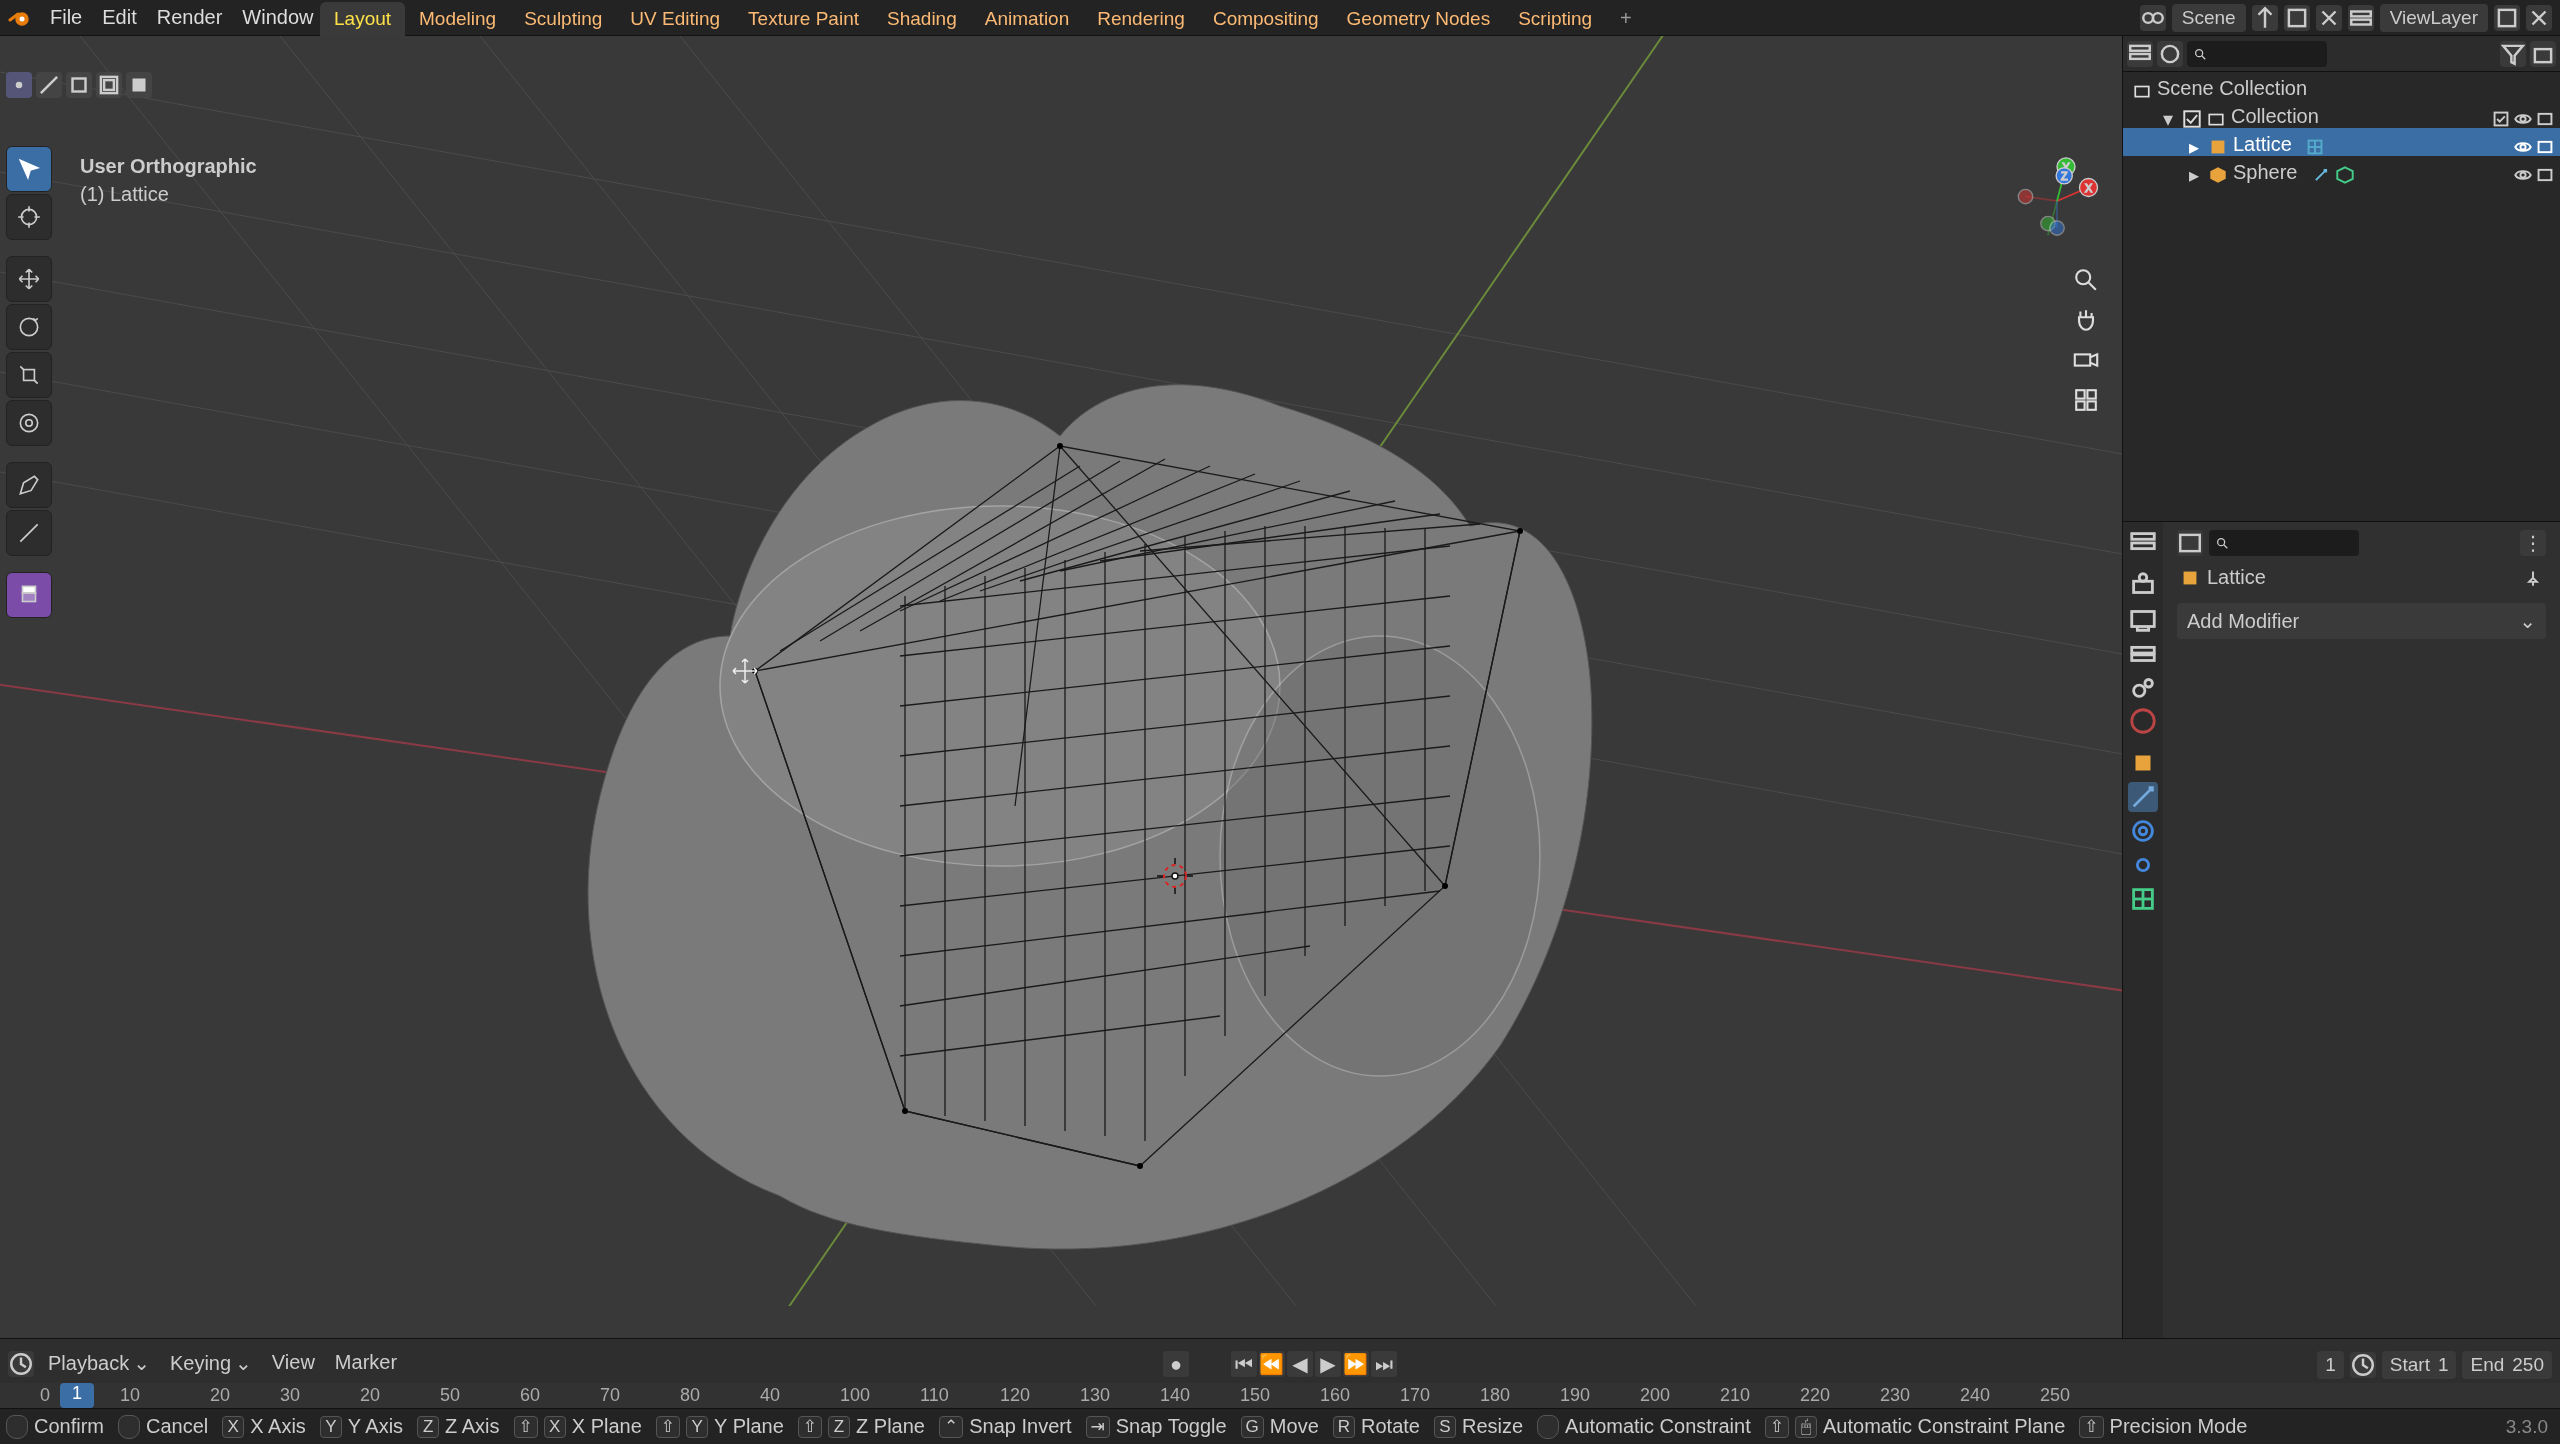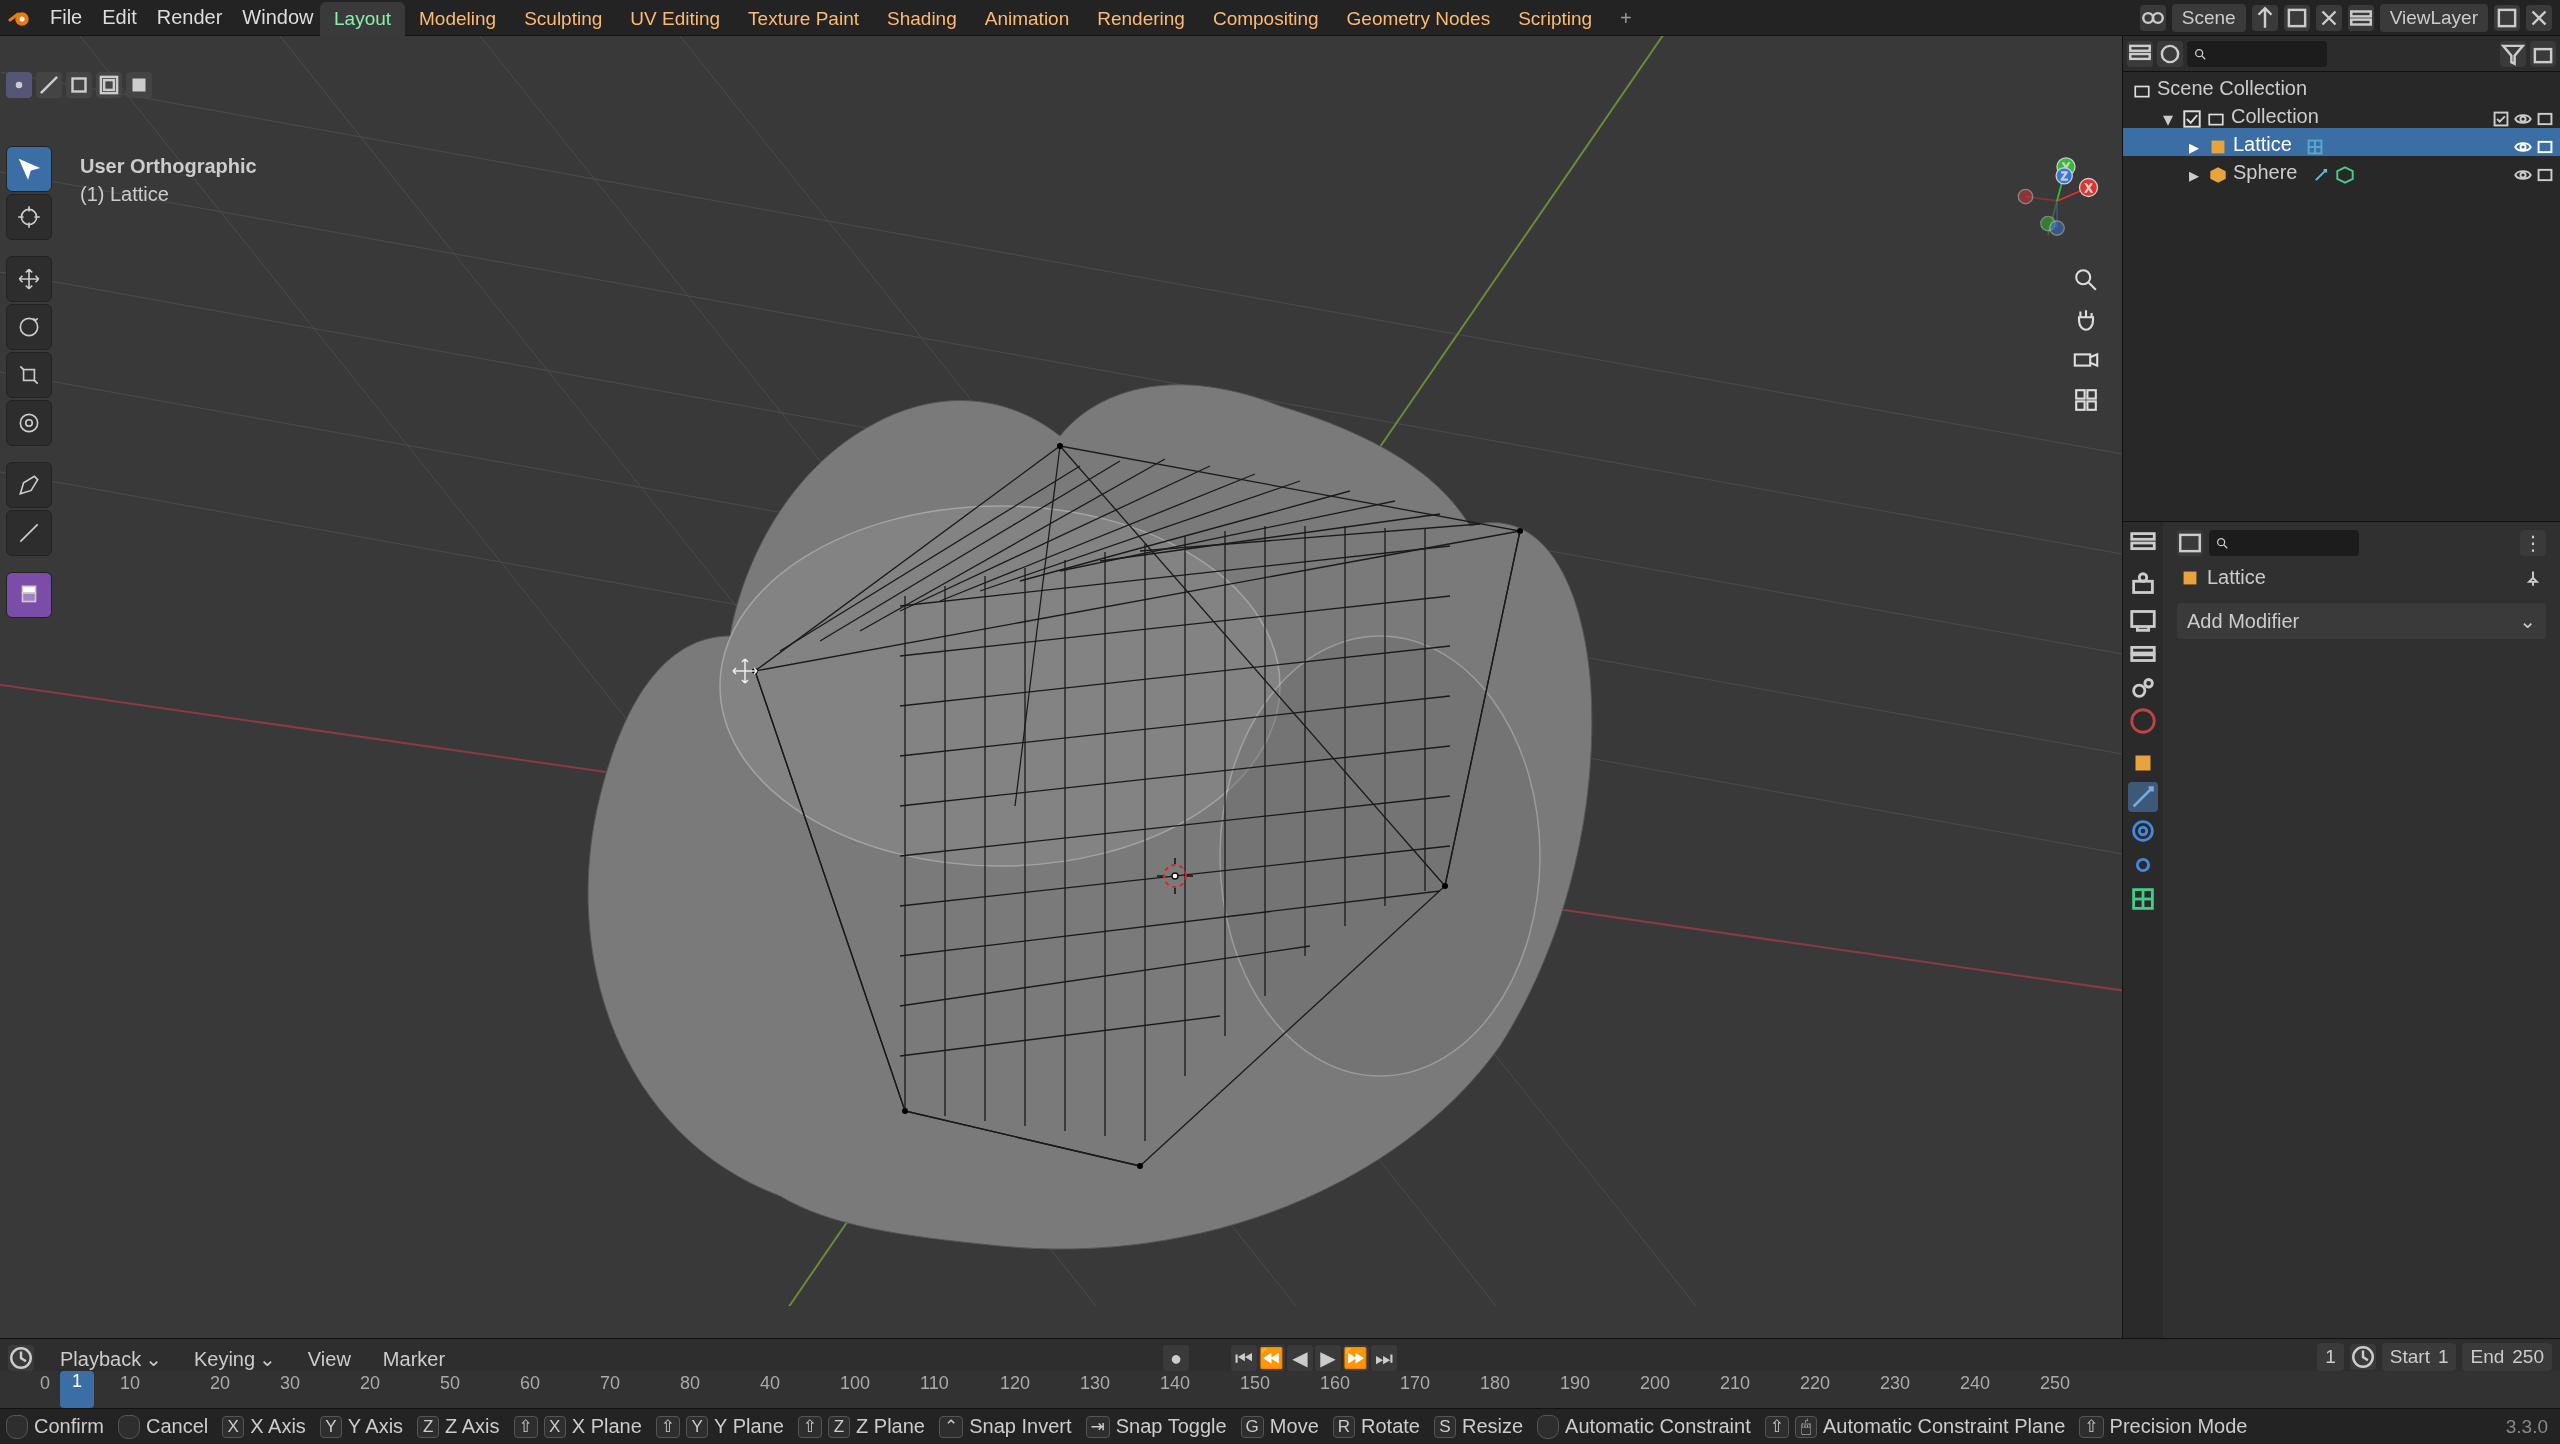--- a/index.html
+++ b/index.html
@@ -9,21 +9,21 @@
 .top-menu { height: 36px; background: #232323; display: flex; align-items: center; padding: 0 8px; border-bottom: 1px solid #111; }
 .blender-logo { width: 24px; height: 24px; margin-right: 8px; }
 .menu-item { padding: 0 10px; font-size: 20px; color: #ddd; cursor: pointer; }
 .right-header { margin-left: auto; display: flex; align-items: center; gap: 6px; }
 .header-field { background: #3a3a3a; border-radius: 4px; padding: 3px 10px; font-size: 19px; display: flex; align-items: center; gap: 6px; }
 .small-btn { width: 26px; height: 26px; background: #3a3a3a; border-radius: 4px; display: flex; align-items: center; justify-content: center; }
 
 
 .workspace-tabs { position: absolute; top: 3px; left: 320px; display: flex; height: 33px; align-items: flex-end; }
 .ws-tab { padding: 6px 14px; font-size: 19px; color: #fdba74; cursor: pointer; border-radius: 6px 6px 0 0; }
-.ws-tab.active { background: #3a3a3a; color: #86efac; }
+.ws-tab.active { background: #3a3a3a; color: #fde047; }
 .ws-add { padding: 6px 14px; font-size: 20px; color: #999; }
 
 
 .status-row { height: 34px; background: #3a3a3a; display: flex; align-items: center; padding: 0 12px; font-size: 20px; color: #eee; border-bottom: 1px solid #222; }
 .status-spacer { width: 24px; }
 
 
 .main-layout { position: absolute; top: 36px; bottom: 70px; left: 0; right: 0; display: flex; }
 .viewport-region { flex: 1; position: relative; background: #393939; }
 .right-panels { width: 438px; display: flex; flex-direction: column; background: #303030; border-left: 1px solid #111; }
@@ -68,21 +68,21 @@
 .prop-tab { width: 30px; height: 30px; border-radius: 4px; display: flex; align-items: center; justify-content: center; }
 .prop-tab.active { background: #3c5a78; }
 .props-body { flex: 1; padding: 8px 14px; font-size: 20px; }
 .prop-head { display: flex; align-items: center; gap: 8px; margin-bottom: 10px; padding: 4px; }
 .prop-head .pin { margin-left: auto; }
 .add-mod { background: #3a3a3a; border-radius: 4px; padding: 6px 10px; display: flex; justify-content: space-between; align-items: center; }
 .prop-search { background: #1c1c1c; border-radius: 4px; height: 26px; width: 150px; display: flex; align-items: center; padding: 0 6px; margin-left: 6px; }
 
 
 .timeline { position: absolute; bottom: 36px; left: 0; right: 0; height: 70px; background: #2e2e2e; border-top: 1px solid #111; display: flex; flex-direction: column; }
-.timeline-header { height: 32px; display: flex; align-items: flex-end; padding: 0 8px; gap: 20px; font-size: 20px; }
+.timeline-header { height: 32px; display: flex; align-items: flex-start; padding: 0 8px; gap: 8px; font-size: 20px; margin-top: 12px; }
 .tl-menu { font-size: 20px; padding: 0 6px; display: flex; align-items: center; gap: 4px; }
 .transport { position: absolute; left: 50%; transform: translateX(-50%); display: flex; gap: 2px; }
 .trans-btn { width: 26px; height: 26px; display: flex; align-items: center; justify-content: center; background: #3a3a3a; border-radius: 3px; }
 .frame-fields { margin-left: auto; display: flex; gap: 6px; align-items: center; }
 .frame-field { background: #3a3a3a; border-radius: 4px; padding: 3px 8px; font-size: 19px; display: flex; gap: 8px; }
 .ruler { flex: 1; position: relative; background: #323232; }
 .ruler-ticks { position: absolute; top: 0; left: 40px; right: 4px; height: 100%; display: flex; }
 .tick { position: absolute; top: 2px; font-size: 18px; color: #aaa; }
 .playhead { position: absolute; top: 0; height: 100%; width: 34px; background: #3b6ea5; border-radius: 4px; display: flex; align-items: flex-start; justify-content: center; font-size: 18px; color: #fff; left: 60px; }
 

